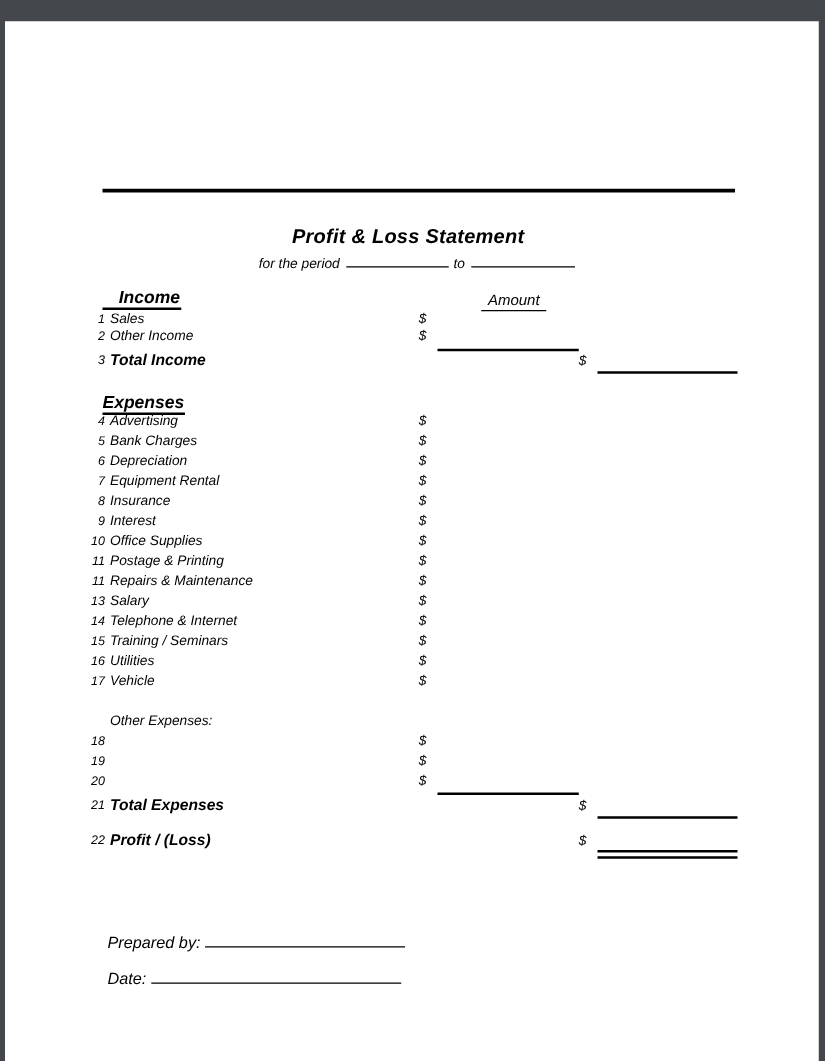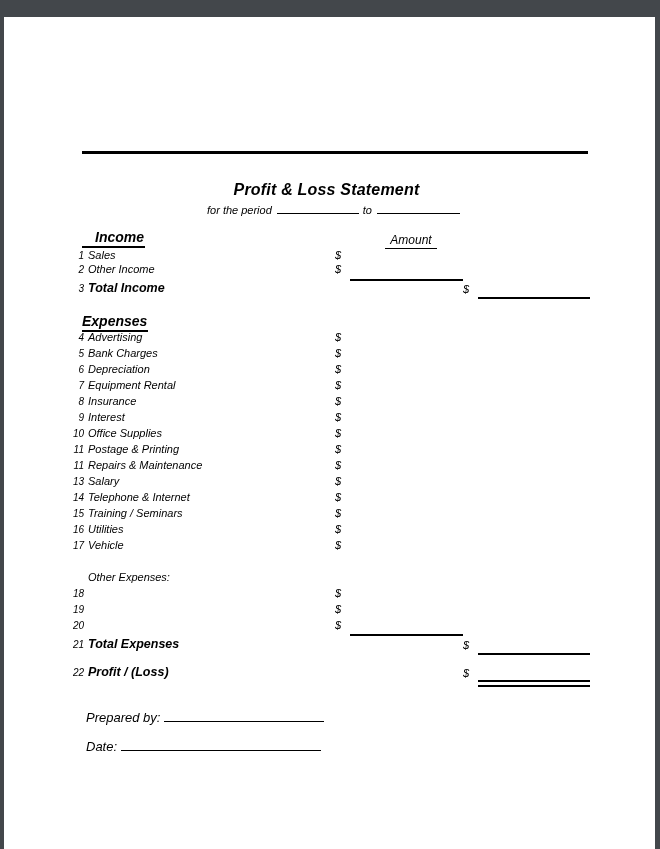--- a/index.html
+++ b/index.html
@@ -46,21 +46,21 @@
   .row .dollar2 { position:absolute; left:459px; }
   .row-total { font-weight:bold; font-size:12.5px; line-height:14px; height:14px; }
   .row-total .num { font-weight:normal; top:1px; }
   .row-total .dollar2 { font-weight:normal; font-size:11px; top:1px; }
 
   .other-label { left:84px; top:554px; font-size:11px;text-align:center; }
 
   .sum-rule { left:346px; width:113px; height:2px; background:#000; }
   .total-rule { left:474px; width:112px; height:2px; background:#000; }
 
-  .footer-line { left:82px; font-size:13px; line-height:15px; }
+  .footer-line { left:82px; font-size:13px; line-height:15px;margin-top:36px; }
   .footer-blank { display:inline-block; border-bottom:1.5px solid #000; height:13px; vertical-align:baseline; margin-left:4px; }
   .prepared-blank { width:160px; }
   .date-blank { width:200px; }
 </style>
 </head>
 <body>
 
 <div class="page">
 
   <div class="abs top-rule"></div>

